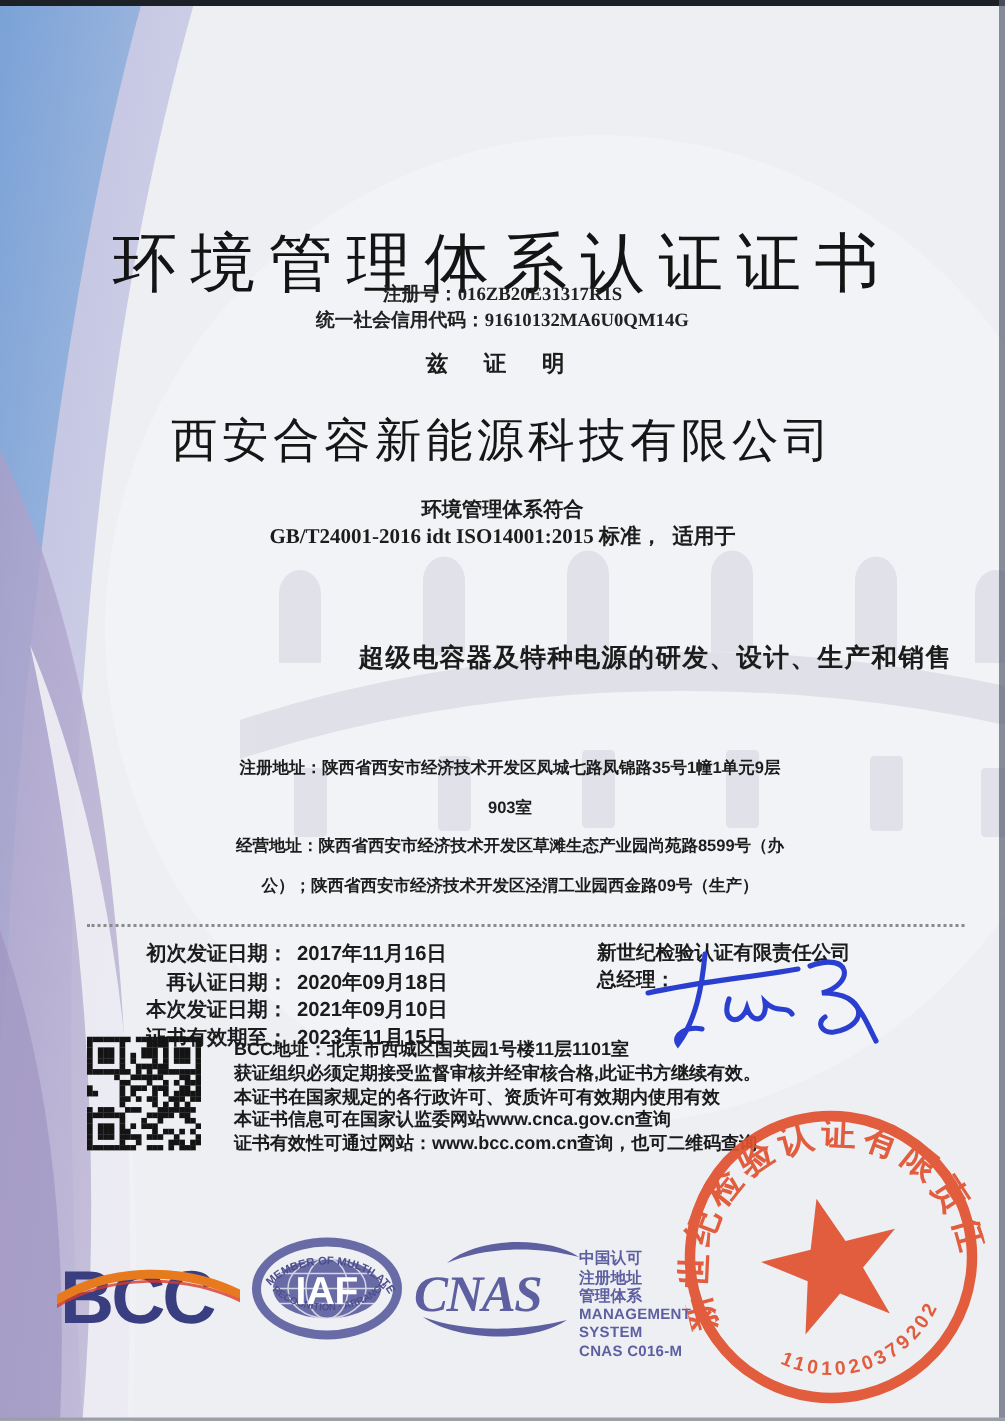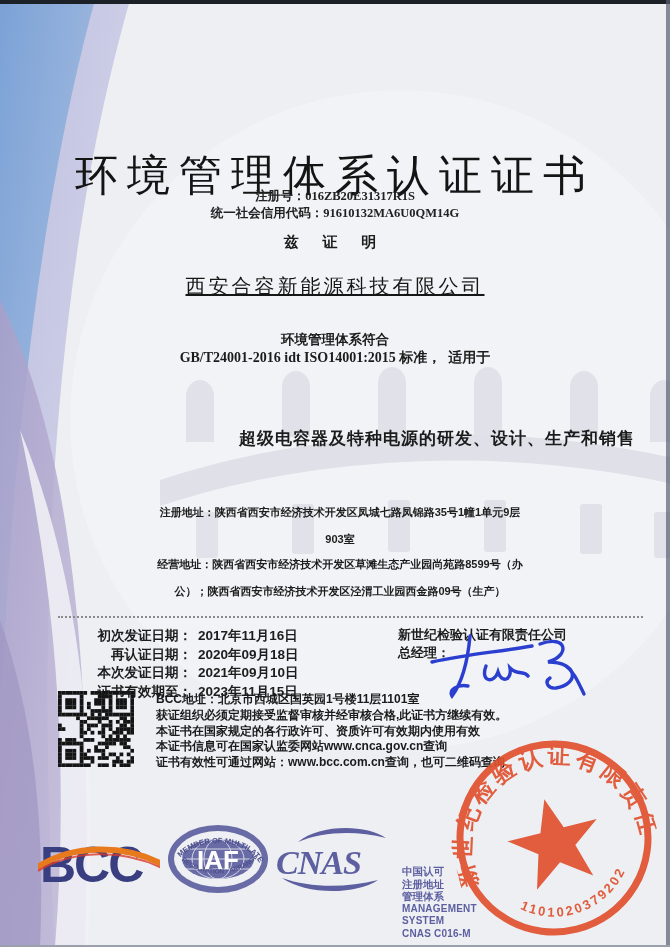--- a/index.html
+++ b/index.html
@@ -11,21 +11,21 @@
   svg.bg{position:absolute;top:0;left:0;z-index:0;}
   .content{position:absolute;top:0;left:0;width:670px;height:771px;z-index:2;}
 
   .title{position:absolute;top:118px;left:35px;width:600px;text-align:center;
          font-size:43px;font-weight:500;letter-spacing:9px;color:#141414;white-space:nowrap;}
   .reg-line{position:absolute;left:35px;width:600px;text-align:center;font-size:12.5px;font-weight:bold;color:#222;}
   .rl1{top:188px;} .rl2{top:205px;}
   .certify{position:absolute;top:233px;left:35px;width:600px;text-align:center;
            font-size:15px;font-weight:bold;letter-spacing:10px;}
   .company{position:absolute;top:273px;left:35px;width:600px;text-align:center;
-           font-size:20px;letter-spacing:3px;color:#161616;text-decoration:underline;}
+           font-size:31px;letter-spacing:3px;color:#161616;}
   .sysline{position:absolute;top:331px;left:35px;width:600px;text-align:center;
            font-size:13.5px;font-weight:bold;}
   .stdline{position:absolute;top:349px;left:35px;width:600px;text-align:center;
            font-size:14px;font-weight:bold;white-space:pre;}
   .scope{position:absolute;top:427px;left:35px;width:600px;text-align:right;
          font-size:17px;font-weight:600;letter-spacing:1px;}
   .addr{position:absolute;left:55px;width:570px;text-align:center;
         font-family:"Liberation Sans","DejaVu Sans",sans-serif;font-weight:bold;
         font-size:11px;line-height:27px;color:#1d1d1d;}
   .addr1{top:499px;} .addr2{top:551px;}
@@ -43,22 +43,22 @@
 
   .qr{position:absolute;top:691px;left:58px;}
   .bcc-info{position:absolute;top:692px;left:156px;width:400px;
             font-family:"Liberation Sans","DejaVu Sans",sans-serif;font-size:12px;font-weight:bold;
             line-height:15.8px;color:#1b1b1b;}
 
   .logos{position:absolute;top:820px;left:38px;z-index:2;}
   .bcc-logo{position:absolute;top:14px;left:0;}
   .iaf-logo{position:absolute;top:2px;left:128px;}
   .cnas-logo{position:absolute;top:6px;left:236px;}
-  .cnas-text{position:absolute;top:13px;left:364px;color:#5d5fa0;
-             font-family:"Liberation Sans","DejaVu Sans",sans-serif;font-size:10.5px;line-height:12.5px;font-weight:bold;margin-top:32px;}
+  .cnas-text{position:absolute;top:13px;left:348px;color:#5d5fa0;
+             font-family:"Liberation Sans","DejaVu Sans",sans-serif;font-size:10.5px;line-height:12.5px;font-weight:bold;}
   .cnas-text .en{font-size:10px;letter-spacing:.2px;}
 
   .stamp{position:absolute;top:736px;left:452px;z-index:4;transform:rotate(-14deg);opacity:.92;}
 </style>
 </head>
 <body>
 
 <div class="page">
 
   <svg class="bg" width="670" height="947" viewBox="0 0 670 947">

